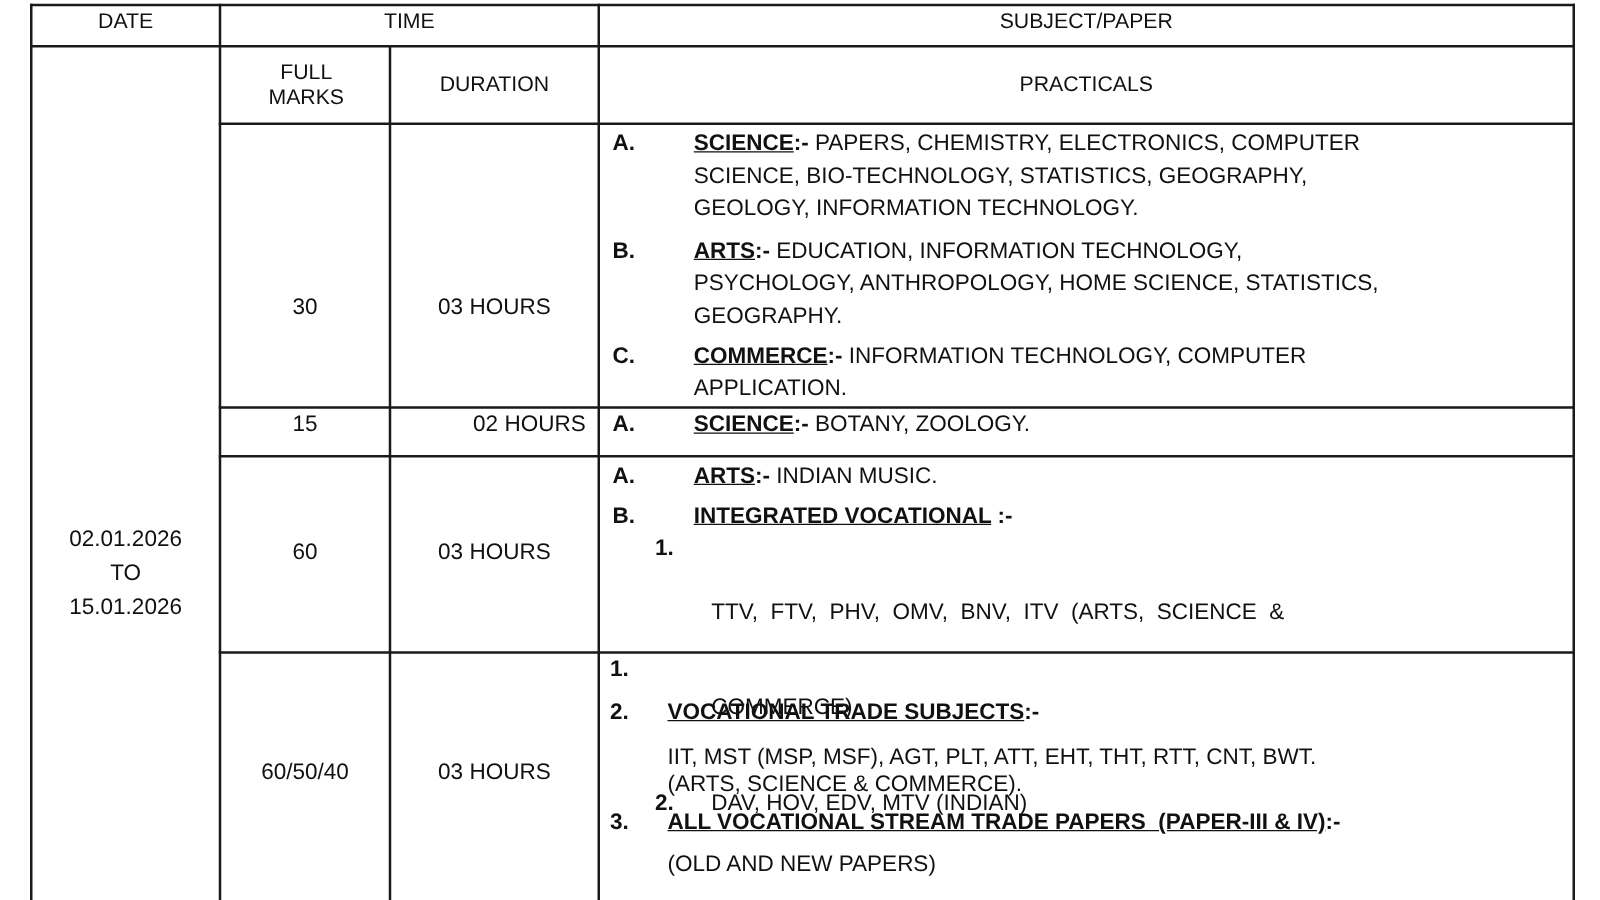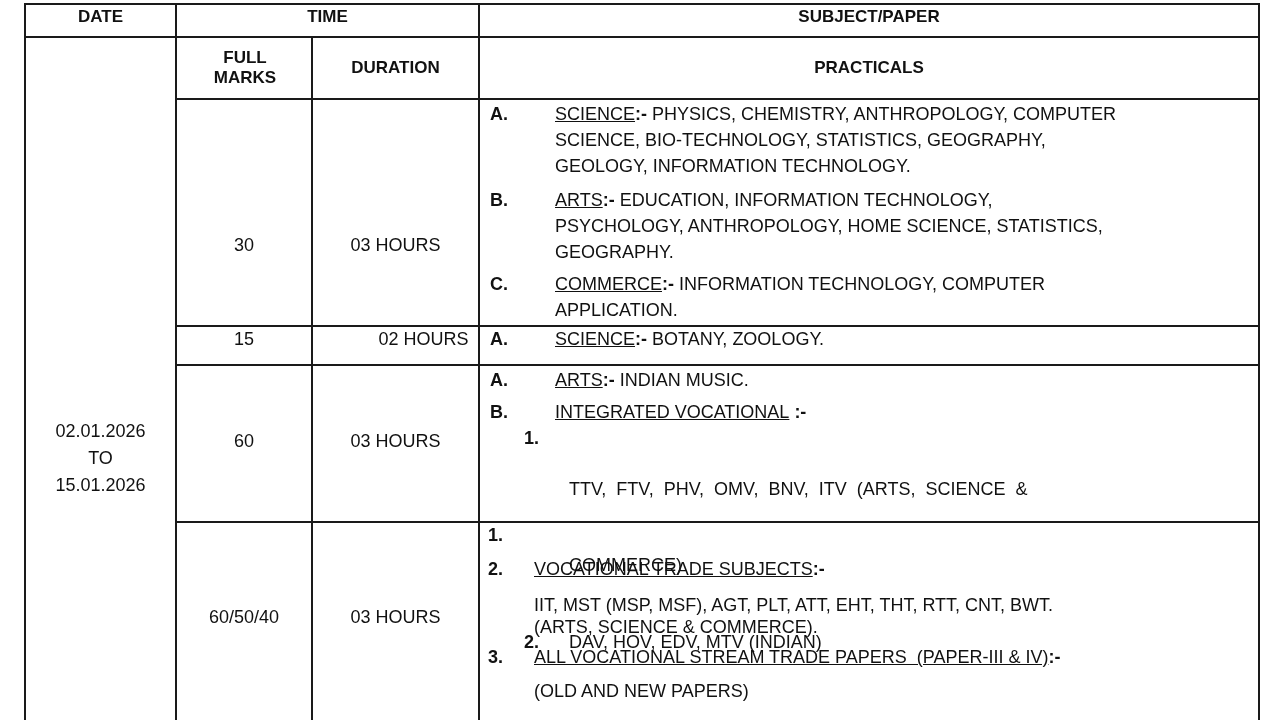--- a/index.html
+++ b/index.html
@@ -1,22 +1,22 @@
 <!DOCTYPE html>
 <html><head>
 <meta charset="utf-8">
 <style>
   html, body { margin:0; padding:0; background:#ffffff; }
   body { width:1280px; height:720px; overflow:hidden; position:relative; font-family:"Liberation Sans", sans-serif; color:#111; }
   .line { position:absolute; background:#1a1a1a; }
   .cell { position:absolute; display:flex; align-items:center; justify-content:center; text-align:center; font-size:18px; }
-  .hdr { font-weight:bold; font-size:17px; }
+  .hdr { font-weight:normal; font-size:17px; }
   .body-text { position:absolute; font-size:18px; line-height:26px; }
   .mk { font-weight:bold; display:inline-block; }
-  .cat { font-weight:normal; text-decoration:underline; }
+  .cat { font-weight:bold; text-decoration:underline; }
   .b { font-weight:bold; }
 </style>
 </head>
 <body>
 
 <div class="line" style="left:24px;top:3px;width:1236px;height:2px;"></div>
 <div class="line" style="left:24px;top:3px;width:2px;height:717px;"></div>
 <div class="line" style="left:1258px;top:3px;width:2px;height:717px;"></div>
 <div class="line" style="left:175px;top:3px;width:2px;height:717px;"></div>
 <div class="line" style="left:478px;top:3px;width:2px;height:717px;"></div>
@@ -39,21 +39,21 @@
   <span>TO</span>
   <span>15.01.2026</span>
 </div>
 
 <div class="cell" style="left:177px;top:230px;width:134px;height:30px;">30</div>
 <div class="cell" style="left:313px;top:230px;width:165px;height:30px;">03 HOURS</div>
 <div class="body-text" style="left:490px;top:101px;width:760px;">
   <div style="display:flex;">
     <span class="mk" style="width:65px;">A.</span>
     <div>
-      <div><span class="cat">SCIENCE</span><span class="b">:-</span><span> PHYSICS, CHEMISTRY, ANTHROPOLOGY, COMPUTER</span></div>
+      <div><span class="cat">SCIENCE</span><span class="b">:-</span><span> PAPERS, CHEMISTRY, ELECTRONICS, COMPUTER</span></div>
       <div>SCIENCE, BIO-TECHNOLOGY, STATISTICS, GEOGRAPHY,</div>
       <div>GEOLOGY, INFORMATION TECHNOLOGY.</div>
     </div>
   </div>
   <div style="display:flex;margin-top:8px;">
     <span class="mk" style="width:65px;">B.</span>
     <div>
       <div><span class="cat">ARTS</span><span class="b">:-</span><span> EDUCATION, INFORMATION TECHNOLOGY,</span></div>
       <div>PSYCHOLOGY, ANTHROPOLOGY, HOME SCIENCE, STATISTICS,</div>
       <div>GEOGRAPHY.</div>

